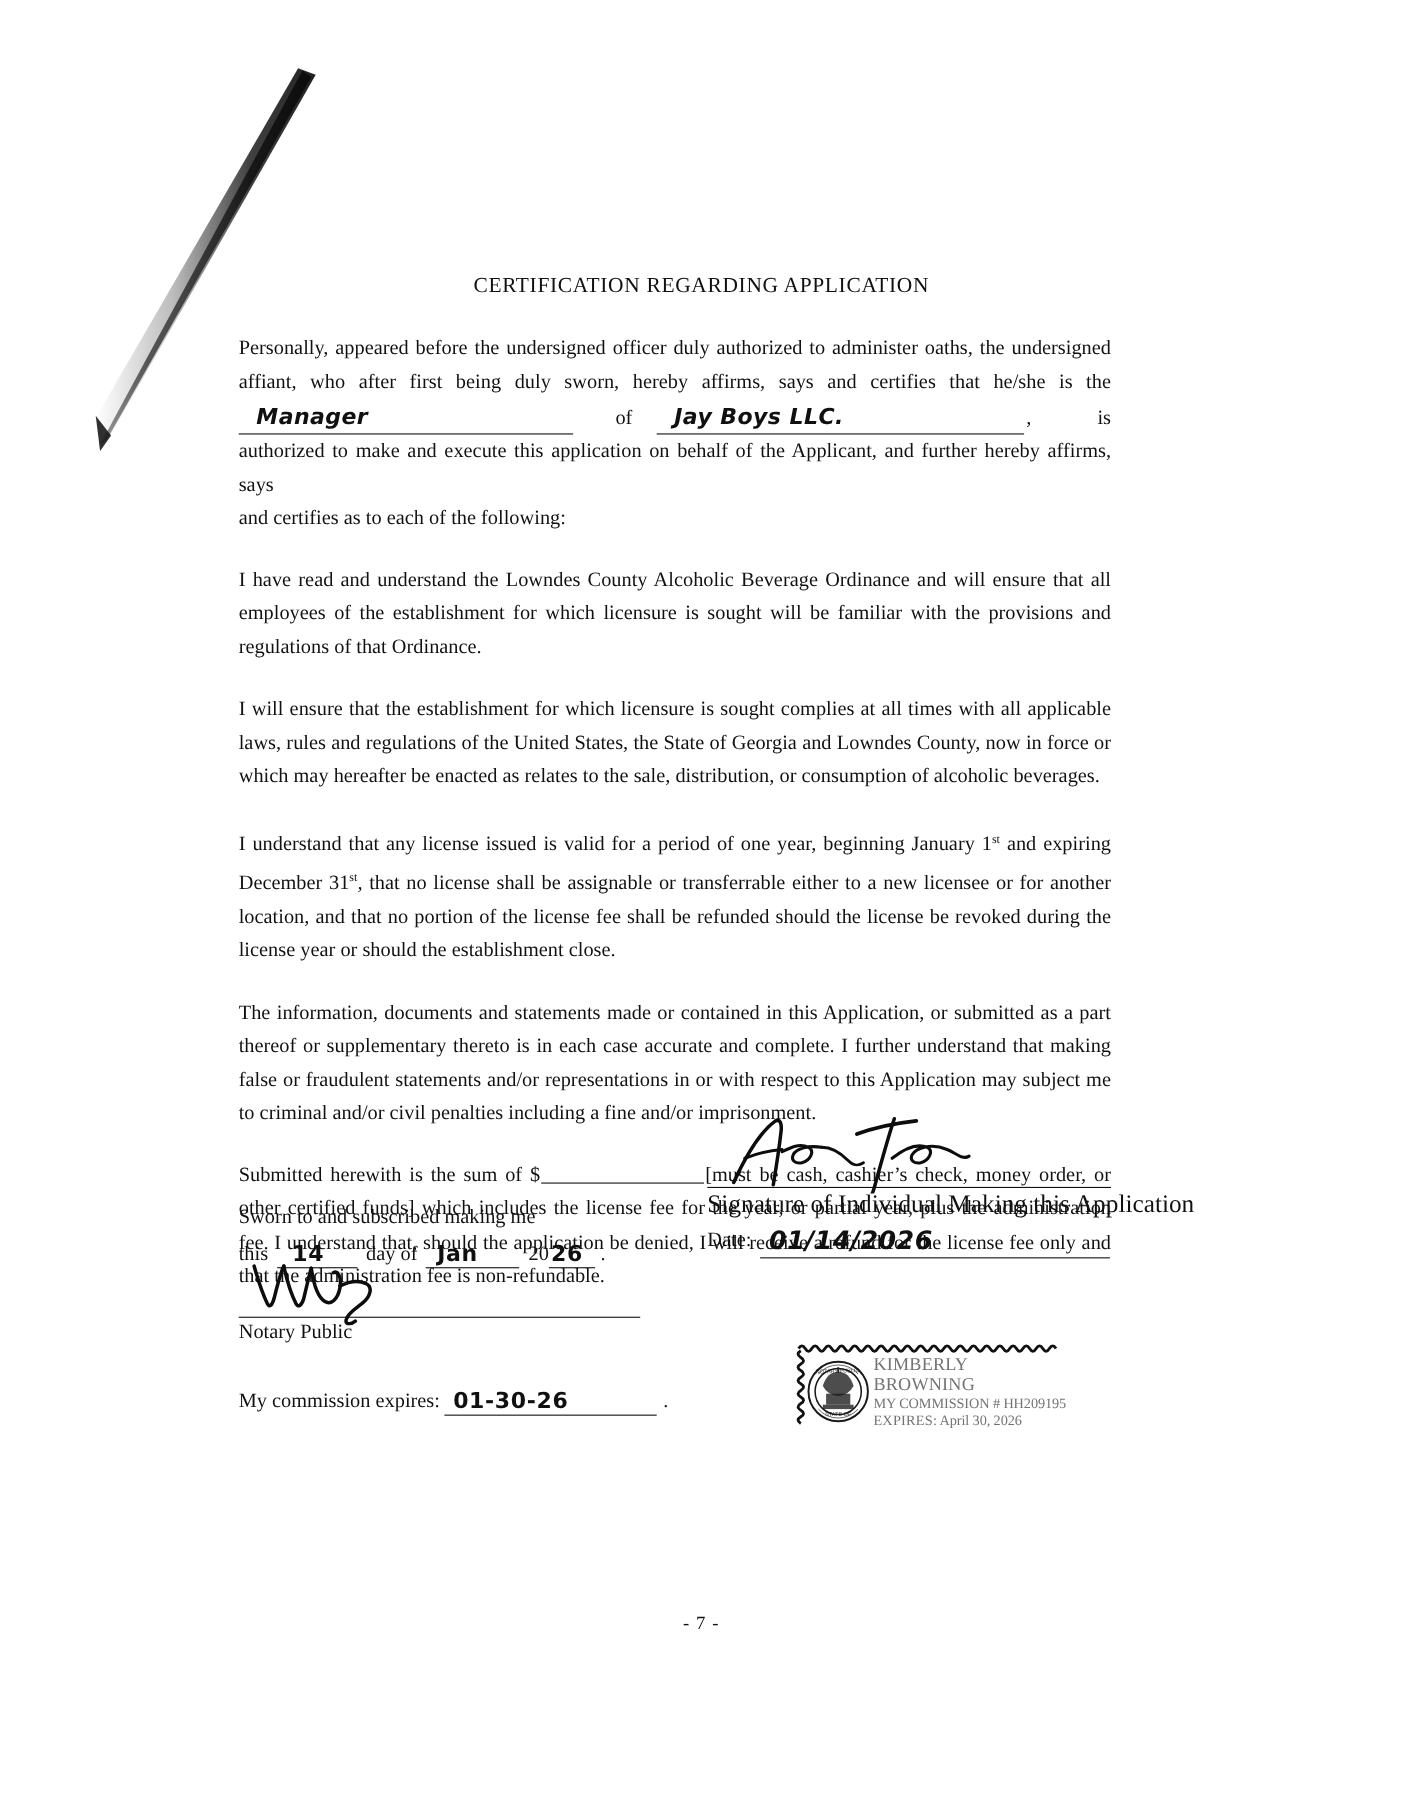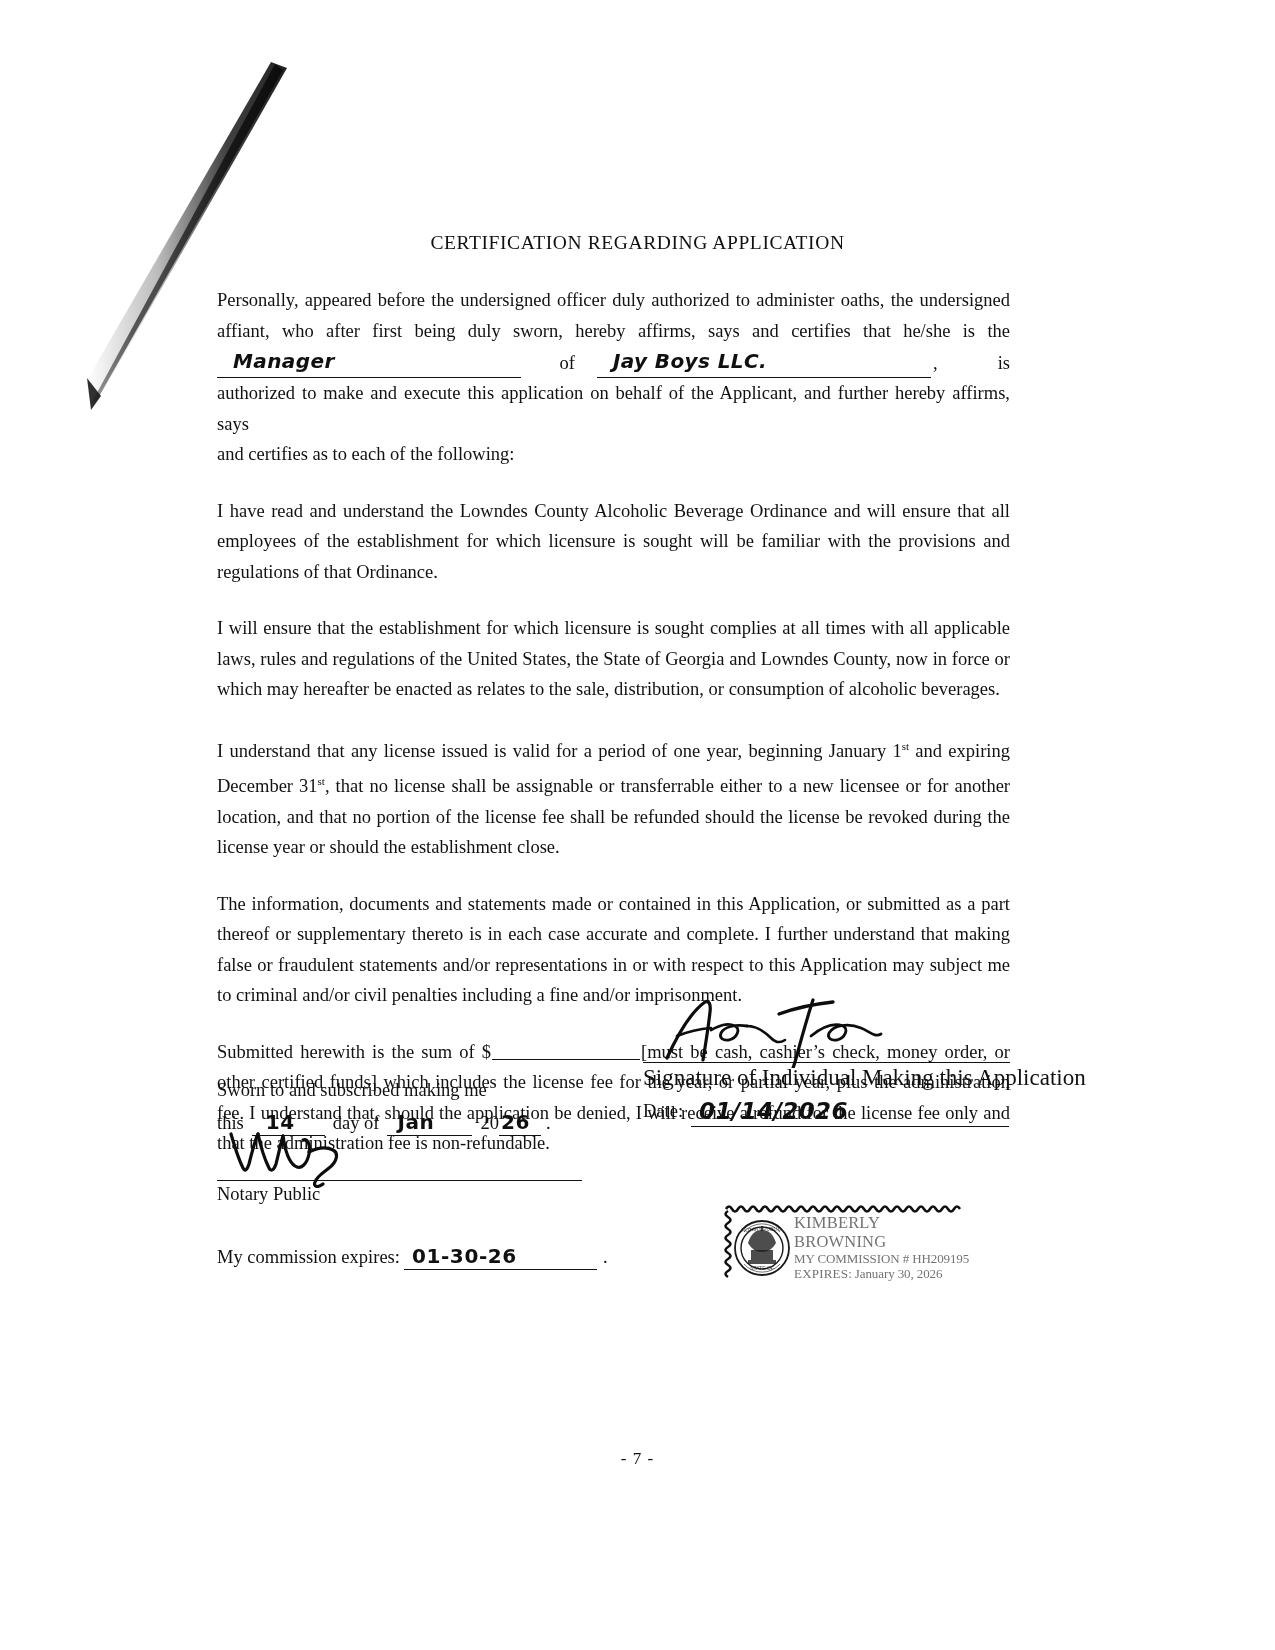--- a/index.html
+++ b/index.html
@@ -22,21 +22,21 @@
     left: 75px;
     top: 60px;
     width: 220px;
     height: 360px;
     pointer-events: none;
   }
 
   
   #page {
     position: absolute;
-    left: 0; top: 0;
+    left: 0; top: 17px;
     width: 1275px;
     height: 1386px;
   }
 
   .doc-title {
     position: absolute;
     left: 0;
     top: 232px;
     width: 1275px;
     text-align: center;
@@ -422,20 +422,20 @@
         <path d="M-18,16 A24,24 0 0 0 18,16" fill="none" stroke="#1a1a1a" stroke-width="0.8" opacity="0.75"></path>
         <g font-family="Liberation Sans, sans-serif" font-size="5" fill="#141414" opacity="0.85">
           <text x="0" y="-17" text-anchor="middle" transform="rotate(-2)">NOTARY PUBLIC</text>
           <text x="0" y="22" text-anchor="middle">STATE OF</text>
         </g>
       </g>
     </svg>
     <div class="stamp-text">
       <div class="sn-name">KIMBERLY BROWNING</div>
       <div class="sn-comm">MY COMMISSION # HH209195</div>
-      <div class="sn-exp"><span class="exp-label">EXPIRES</span><span>: January 30, 2026</span></div>
+      <div class="sn-exp"><span class="exp-label">EXPIRES</span><span>: April 30, 2026</span></div>
     </div>
   </div>
 
   <div id="page-number">- 7 -</div>
 
 
 </div>
 
 </body></html>

